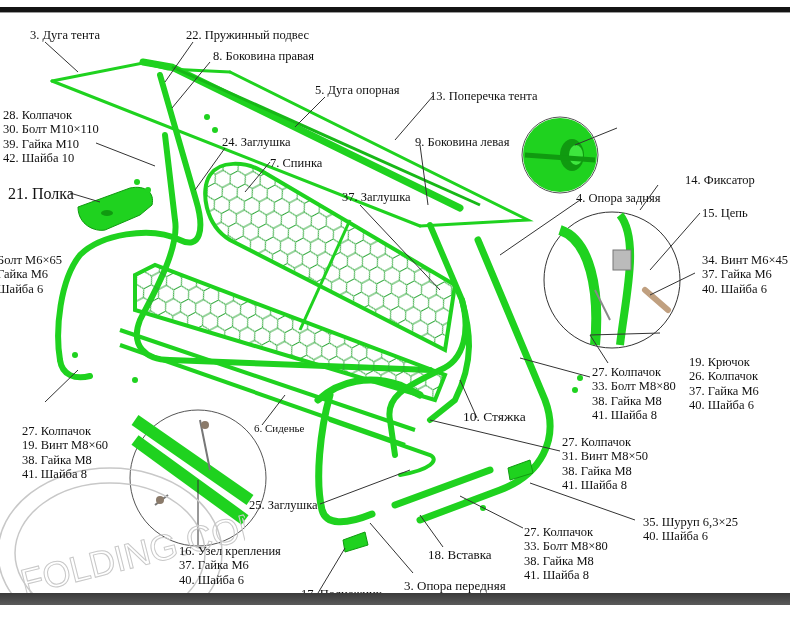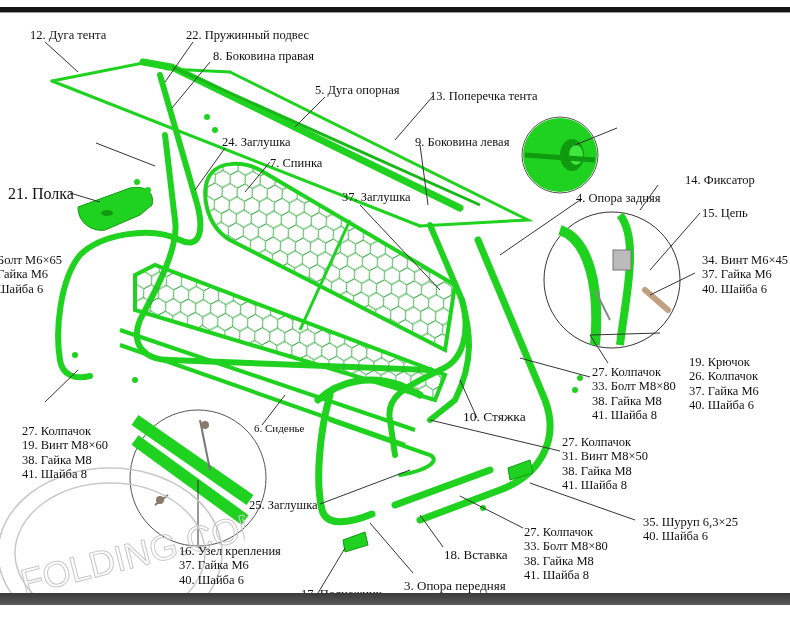--- a/index.html
+++ b/index.html
@@ -163,35 +163,41 @@
 
   <svg class="watermark" viewBox="0 0 250 190">
     <g fill="none" stroke="#c8c8c8" stroke-width="1.5">
       <ellipse cx="115" cy="100" rx="112" ry="85"></ellipse>
       <ellipse cx="115" cy="100" rx="95" ry="70"></ellipse>
     </g>
     <text x="22" y="120" font-size="36" fill="none" stroke="#c8c8c8" stroke-width="1" transform="rotate(-14 115 100)" font-family="Liberation Sans, sans-serif">FOLDING.COM.UA</text>
   </svg>
 
   <div class="label" style="left:30px;top:15px">
-      <div>12. Дуга тента</div>
+      <div>3. Дуга тента</div>
     </div>
   <div class="label" style="left:186px;top:15px">
       <div>22. Пружинный подвес</div>
     </div>
   <div class="label" style="left:213px;top:36px">
       <div>8. Боковина правая</div>
     </div>
   <div class="label" style="left:315px;top:70px">
       <div>5. Дуга опорная</div>
     </div>
   <div class="label" style="left:430px;top:76px">
       <div>13. Поперечка тента</div>
     </div>
 
+  <div class="label" style="left:3px;top:95px;line-height:14.3px">
+    <div>28. Колпачок</div>
+    <div>30. Болт М10×110</div>
+    <div>39. Гайка М10</div>
+    <div>42. Шайба 10</div>
+  </div>
   <div class="label" style="left:222px;top:122px">
       <div>24. Заглушка</div>
     </div>
   <div class="label" style="left:270px;top:143px">
       <div>7. Спинка</div>
     </div>
   <div class="label" style="left:415px;top:122px">
       <div>9. Боковина левая</div>
     </div>
 
@@ -274,21 +280,21 @@
     <div>38. Гайка М8</div>
     <div>41. Шайба 8</div>
   </div>
 
   <div class="label" style="left:179px;top:531px;line-height:14.3px">
     <div>16. Узел крепления</div>
     <div>37. Гайка М6</div>
     <div>40. Шайба 6</div>
   </div>
 
-  <div class="label" style="left:444px;top:535px;font-size:13px">
+  <div class="label" style="left:428px;top:535px;font-size:13px">
       <div>18. Вставка</div>
     </div>
   <div class="label" style="left:404px;top:566px;font-size:13px">
       <div>3. Опора передняя</div>
     </div>
   <div class="label" style="left:301px;top:574px;font-size:12.5px;height:7px;overflow:hidden">
       <div>17. Подножник</div>
     </div>
 </div>
 

